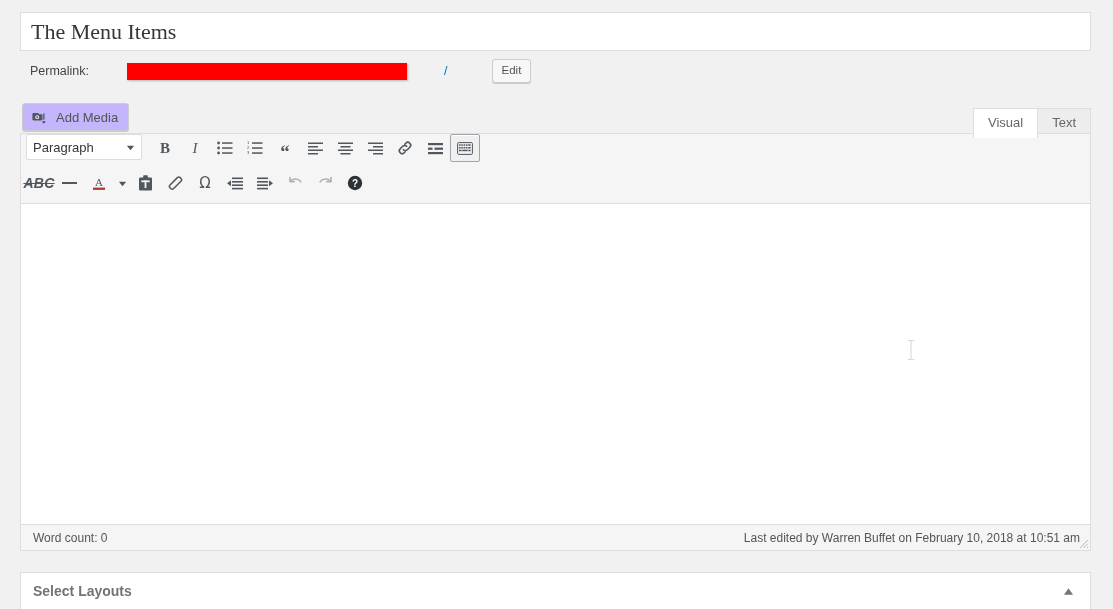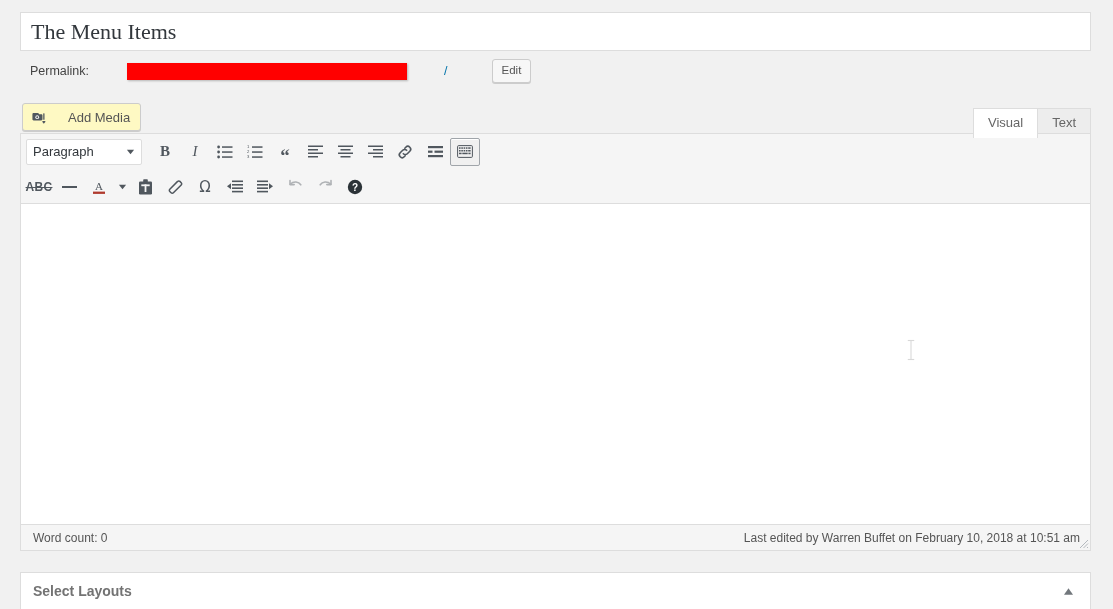--- a/index.html
+++ b/index.html
@@ -95,22 +95,22 @@
     top: 103px;
     width: 1071px;
     height: 30px;
   }
   .add-media-btn {
     position: absolute;
     left: 2px;
     top: 0;
     display: flex;
     align-items: center;
-    gap: 22px;
-    background: #fef9c3;
+    gap: 10px;
+    background: #c4b5fd;
     border: 1px solid #ccc;
     border-radius: 3px;
     padding: 4px 10px 4px 8px;
     color: #555;
     font-size: 13px;
     cursor: pointer;
     box-shadow: 0 1px 0 #ccc;
     height: 28px;
     box-sizing: border-box;
   }
@@ -157,21 +157,21 @@
   }
   .toolbar {
     background: #f5f5f5;
     border-bottom: 1px solid #ddd;
     padding: 0;
     height: 70px;
     box-sizing: border-box;
   }
   .tb-row {
     display: flex;
-    align-items: center;
+    align-items: flex-start;
     height: 35px;
     padding-left: 3px;
   }
   .tb-btn {
     width: 30px;
     height: 28px;
     display: flex;
     align-items: center;
     justify-content: center;
     cursor: pointer;
@@ -443,21 +443,21 @@
               <rect x="11.4" y="7.7" width="2.2" height="1.5"></rect>
             </g>
           </svg>
         </span>
       </div>
     </div>
 
     <div class="tb-row">
 
       <div class="tb-btn">
-        <span style="font-size:12px;font-weight:700;letter-spacing:.3px;color:#50575e;text-decoration:line-through;">ABC</span>
+        <span style="font-size:14px;font-weight:700;letter-spacing:.3px;color:#50575e;text-decoration:line-through;font-style:italic;">ABC</span>
       </div>
 
       <div class="tb-btn">
         <span>
           <svg width="15" height="4" viewBox="0 0 15 4" fill="#50575e">
               <rect x="0" y="1" width="15" height="2"></rect>
             </svg>
         </span>
       </div>
 

